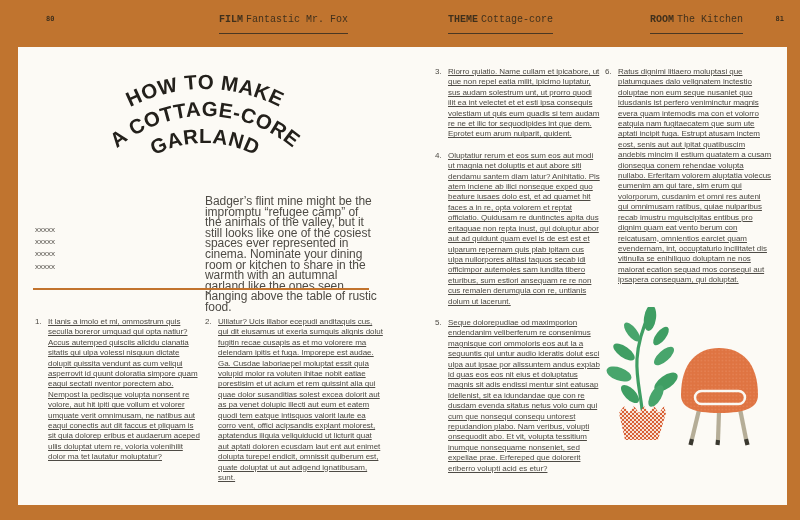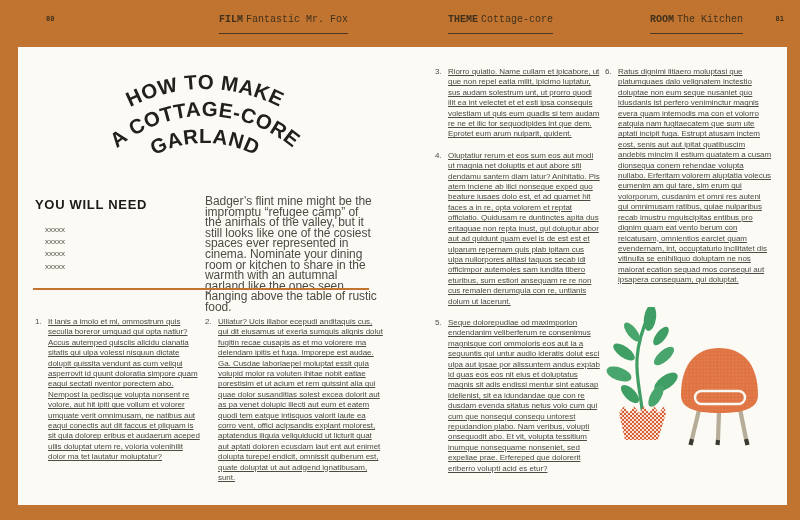--- a/index.html
+++ b/index.html
@@ -36,21 +36,21 @@
   .title-svg{position:absolute;left:37px;top:5px;width:300px;height:150px;}
   .title-svg text{
     font-family:"Liberation Sans", sans-serif;
     font-weight:bold;font-size:20.5px;letter-spacing:0.5px;fill:#23201b;
   }
   
   .ywn-heading{
     position:absolute;left:17px;top:150px;
     font-size:13px;font-weight:bold;letter-spacing:0.7px;color:#1e1b16;
   }
-  .ywn-list{position:absolute;left:27px;top:177px;font-size:8px;line-height:12.2px;color:#54504a;}
+  .ywn-list{position:absolute;left:17px;top:177px;font-size:8px;line-height:12.2px;color:#54504a;}
   .ywn-item{display:block;}
   
   .intro{
     position:absolute;left:187px;top:149px;width:173px;
     font-size:12px;line-height:10.6px;letter-spacing:-0.05px;color:#4e4b45;
   }
   
   .rule{position:absolute;left:15px;top:241px;width:336px;height:2px;background:#c2732d;}
   
   .step{display:flex;font-size:8px;line-height:10.4px;letter-spacing:-0.05px;color:#4e4b45;}
@@ -93,21 +93,20 @@
     <defs>
       <path id="arc1" d="M -13 200 A 163 163 0 0 1 313 200" fill="none"></path>
       <path id="arc2" d="M 14 200 A 136 136 0 0 1 286 200" fill="none"></path>
       <path id="arc3" d="M 41 200 A 109 109 0 0 1 259 200" fill="none"></path>
     </defs>
     <text><textPath href="#arc1" startOffset="50%" text-anchor="middle">HOW TO MAKE</textPath></text>
     <text><textPath href="#arc2" startOffset="50%" text-anchor="middle">A COTTAGE-CORE</textPath></text>
     <text><textPath href="#arc3" startOffset="50%" text-anchor="middle">GARLAND</textPath></text>
   </svg>
 
-  <div class="ywn-heading">YOU WILL NEED</div>
   <div class="ywn-list">
     <span class="ywn-item">xxxxx</span>
     <span class="ywn-item">xxxxx</span>
     <span class="ywn-item">xxxxx</span>
     <span class="ywn-item">xxxxx</span>
   </div>
 
   <div class="intro">Badger’s flint mine might be the impromptu “refugee camp” of the animals of the valley, but it still looks like one of the cosiest spaces ever represented in cinema. Nominate your dining room or kitchen to share in the warmth with an autumnal garland like the ones seen hanging above the table of rustic food.</div>
 
   <div class="rule"></div>

